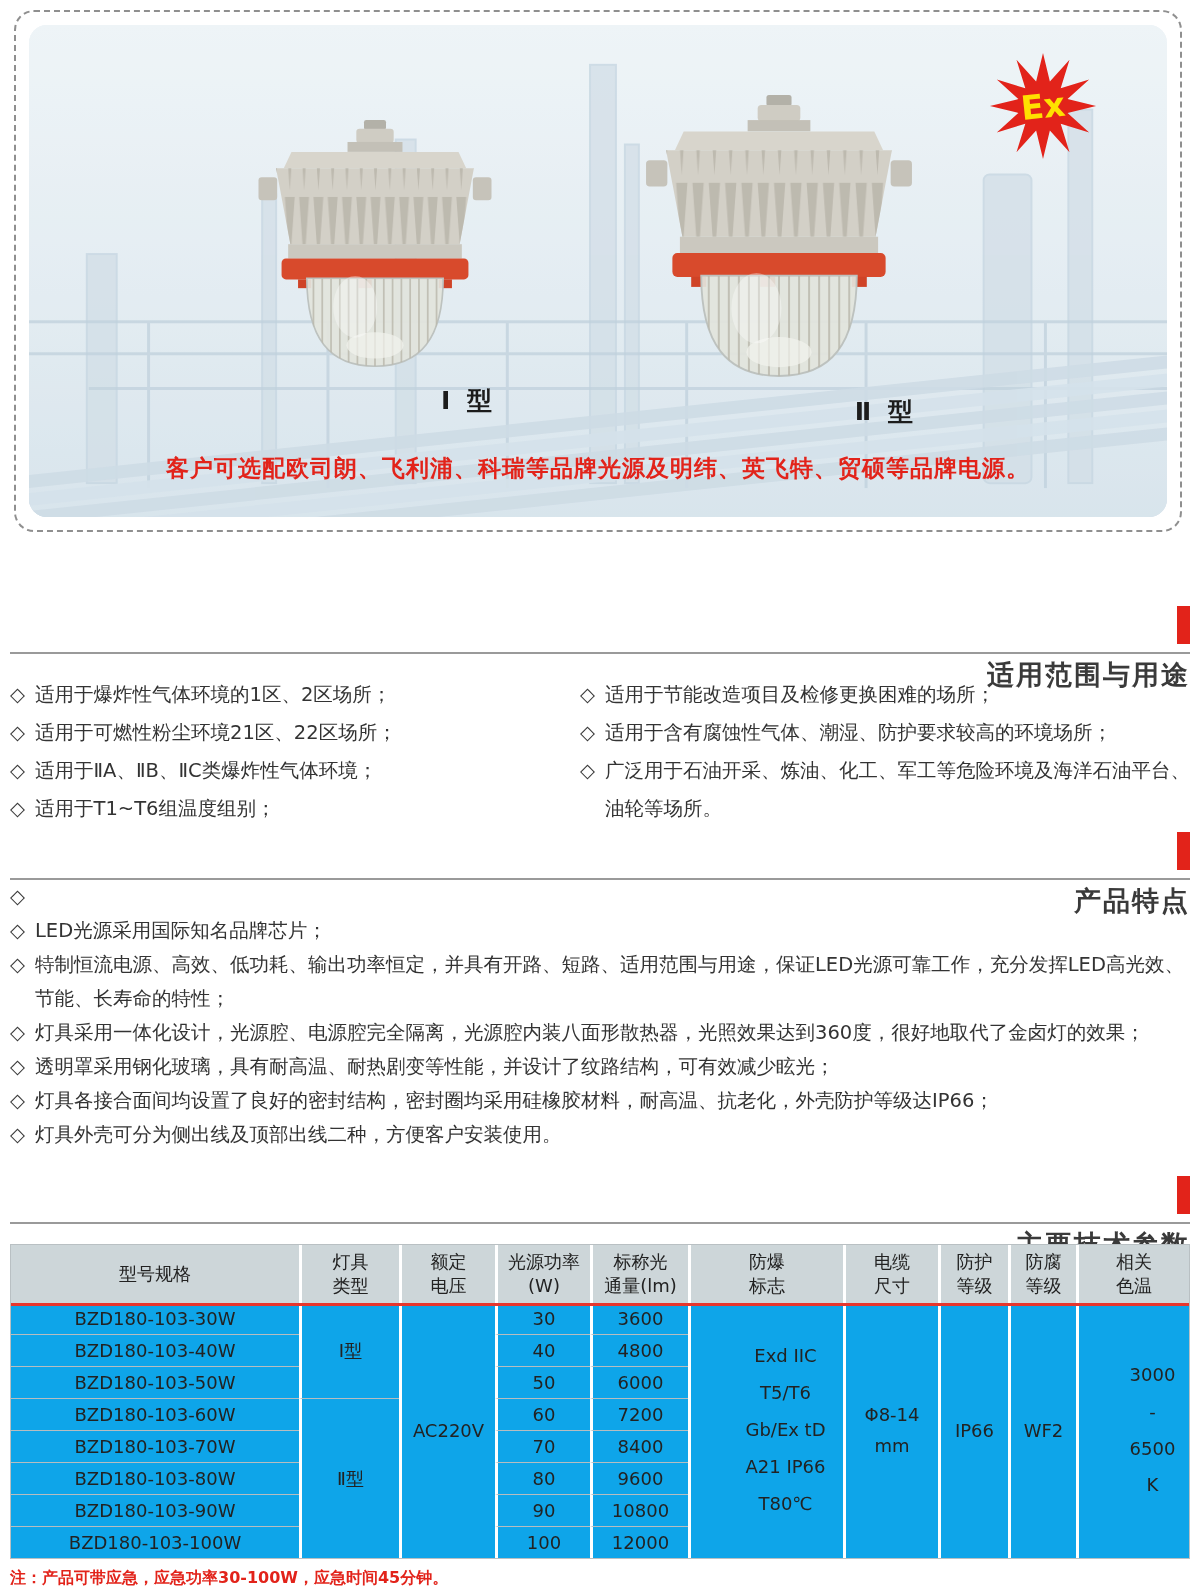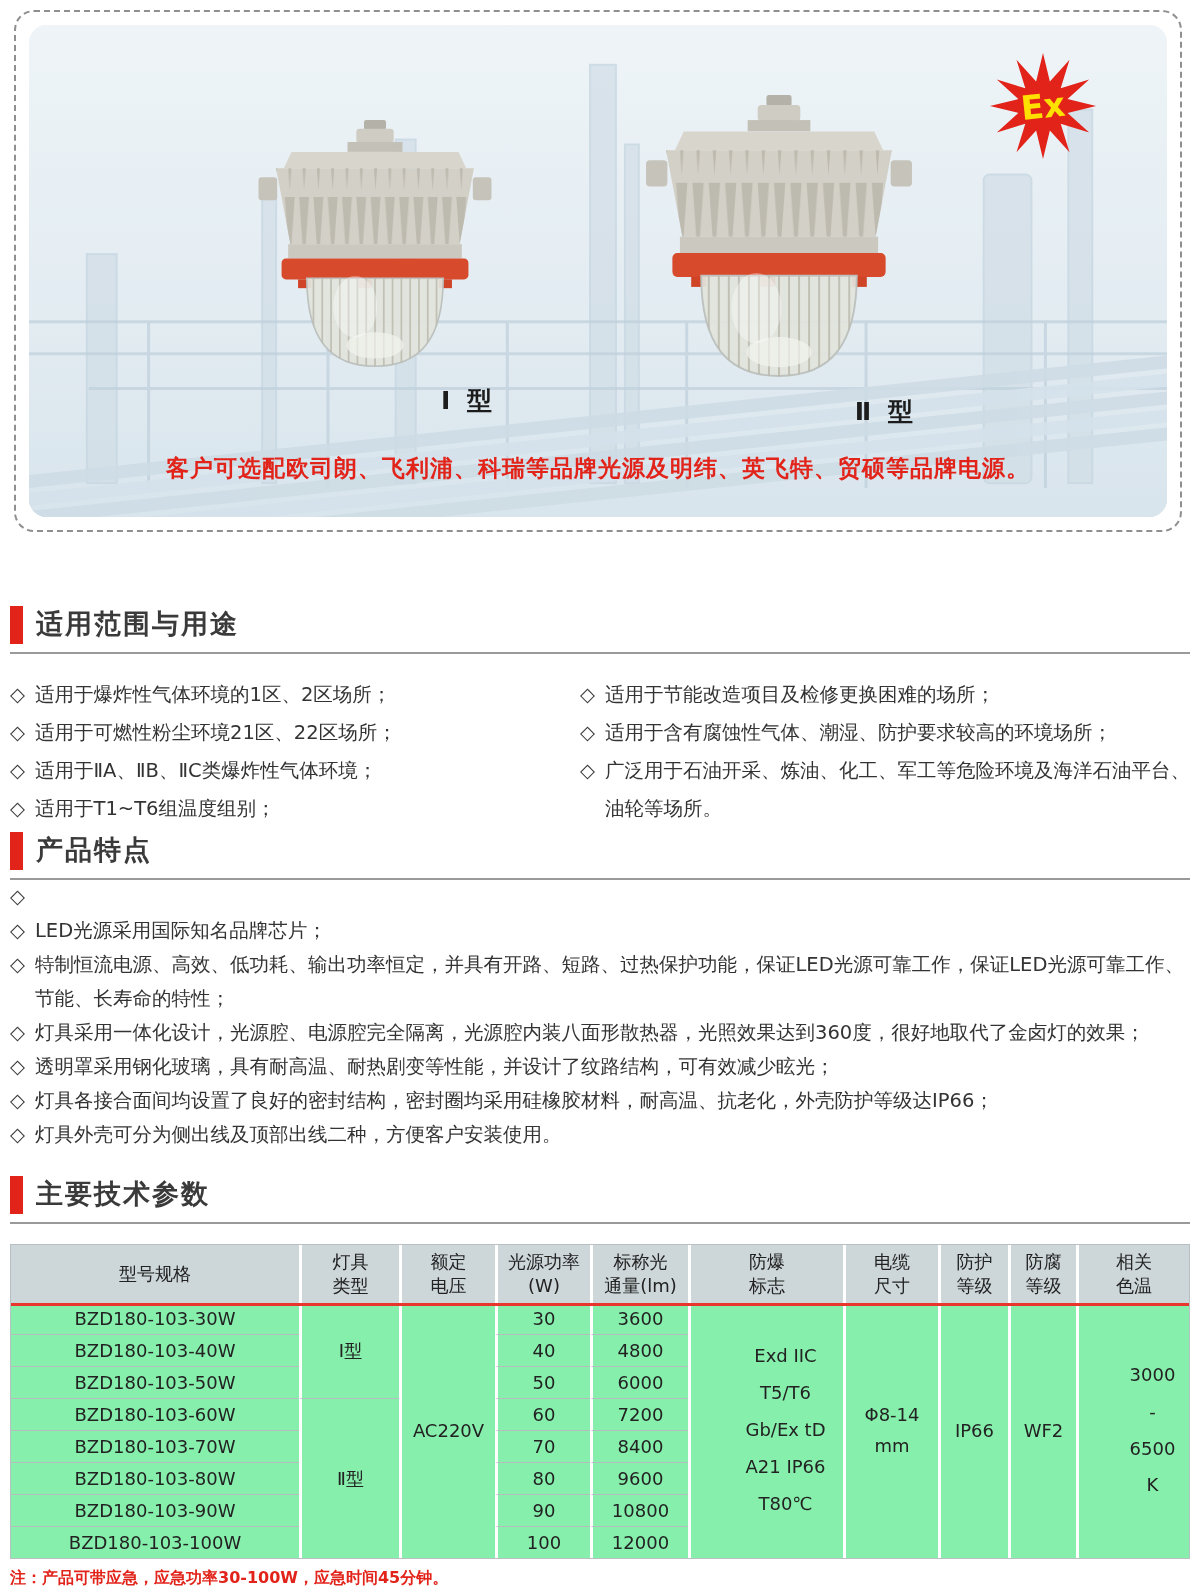--- a/index.html
+++ b/index.html
@@ -18,21 +18,21 @@
   .lamp-label{margin-top:5px;font-size:25px;font-weight:bold;color:#1c1c1c;letter-spacing:4px;text-align:right;}
   .ex-badge{position:absolute;top:25px;right:65px;width:118px;height:112px;}
   .photo-caption{position:absolute;left:0;bottom:33px;width:100%;text-align:center;
                  color:#e2231a;font-weight:bold;font-size:23px;letter-spacing:1px;}
 
   
   .section{position:absolute;left:10px;width:1180px;}
   #sec-usage{top:606px;}
   #sec-features{top:832px;}
   #sec-specs{top:1176px;}
-  .sec-head{display:flex;align-items:flex-start;gap:13px;height:40px;}
+  .sec-head{display:flex;align-items:flex-end;gap:13px;height:40px;flex-direction:column;}
   .red-bar{width:13px;height:38px;background:#e2231a;flex:none;}
   .sec-title{font-size:27px;font-weight:bold;color:#3a3a3a;letter-spacing:2px;}
   .sec-rule{height:2px;background:#9a9a9a;margin-top:6px;}
 
   ul.diamond{list-style:none;margin:0;padding:0;}
   ul.diamond li{display:flex;gap:10px;align-items:flex-start;}
   .dia{flex:none;color:#3a3a3a;}
   .usage-cols{display:flex;margin-top:22px;}
   .usage-cols ul{font-size:19.5px;}
   .usage-cols li{line-height:38px;}
@@ -40,21 +40,21 @@
   .col-right{flex:1;}
   .feature-list{margin-top:18px;font-size:19.5px;}
   .feature-list li{line-height:34px;}
 
   
   .tbl-wrap{position:relative;margin-top:20px;border:1px solid #b9c0c3;}
   table{width:100%;border-collapse:separate;border-spacing:0;table-layout:fixed;
         text-align:center;font-size:18px;color:#222;}
   th{background:#cdd6d9;height:58px;font-weight:normal;padding:0;line-height:1.35;
      white-space:pre-line;border-left:3px solid #fff;}
-  td{background:#86efac;height:31px;padding:0;border-left:3px solid #fff;
+  td{background:#0ea5e9;height:31px;padding:0;border-left:3px solid #fff;
      border-top:1px solid #b7bdbf;}
   th:first-child,td.first{border-left:none;}
   tr.r0 td{border-top:none;}
   td.ml{white-space:pre-line;line-height:2.05;padding-left:37px;}
   td.cable{line-height:1.7;white-space:pre-line;}
   .red-line{position:absolute;left:0;top:58px;width:100%;height:3px;background:#e8362c;z-index:3;}
   .note{margin-top:9px;color:#e2231a;font-weight:bold;font-size:16px;}
 </style>
 </head>
 <body>
@@ -224,21 +224,21 @@
     <ul class="diamond feature-list">
       <li>
         <span class="dia">◇</span>
         </li>
       <li>
         <span class="dia">◇</span>
         <span>LED光源采用国际知名品牌芯片；</span>
         </li>
       <li>
         <span class="dia">◇</span>
-        <span>特制恒流电源、高效、低功耗、输出功率恒定，并具有开路、短路、过热保护功能，保证LED光源可靠工作，保证LED光源可靠工作、节能、长寿命的特性；</span>
+        <span>特制恒流电源、高效、低功耗、输出功率恒定，并具有开路、短路、适用范围与用途，保证LED光源可靠工作，充分发挥LED高光效、节能、长寿命的特性；</span>
         </li>
       <li>
         <span class="dia">◇</span>
         <span>灯具采用一体化设计，光源腔、电源腔完全隔离，光源腔内装八面形散热器，光照效果达到360度，很好地取代了金卤灯的效果；</span>
         </li>
       <li>
         <span class="dia">◇</span>
         <span>透明罩采用钢化玻璃，具有耐高温、耐热剧变等性能，并设计了纹路结构，可有效减少眩光；</span>
         </li>
       <li>

